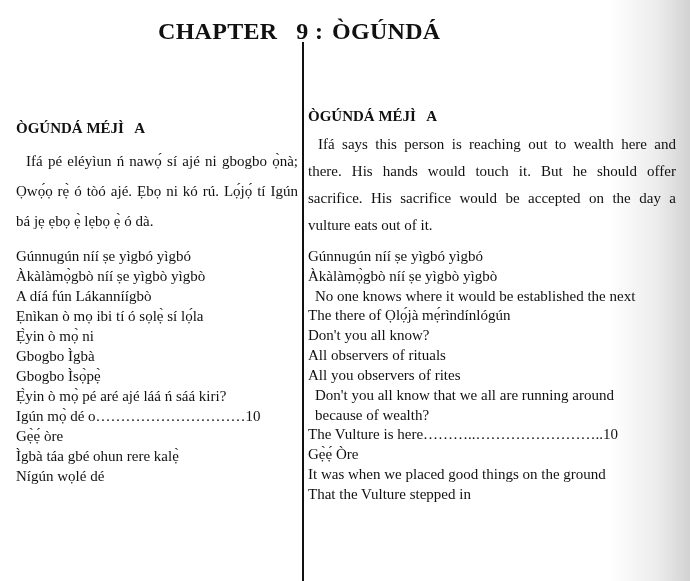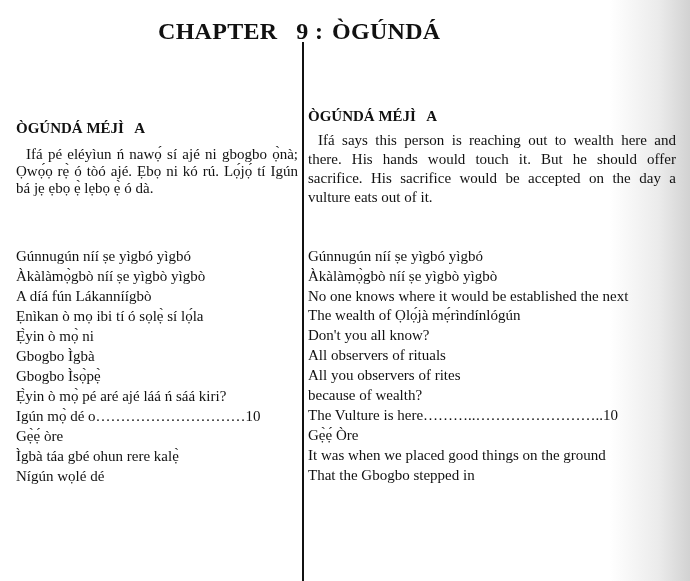--- a/index.html
+++ b/index.html
@@ -79,20 +79,21 @@
   }
   .verse-line {
     white-space: nowrap;
     height: 20px;
   }
   .verse-line.wrap {
     white-space: normal;
     height: auto;
     text-align: justify;
     text-align-last: left;
+    margin-left: 7px;
   }
   .verse-line .cont {
     display: block;
     padding-left: 60px;
   }
   .verse-line .cont-right {
     display: block;
     text-align: left;
     padding-right: 40px;
     font-family: Liberation Serif, serif;
@@ -106,54 +107,55 @@
 <div class="chapter-title">
   <span class="left-part">CHAPTER   9 :</span>
   <span class="right-part">ÒGÚNDÁ</span>
 </div>
 
 <div class="divider"></div>
 
 <div class="col col-left" style="top:118px;">
   <div class="heading">ÒGÚNDÁ MÉJÌ   A</div>
 </div>
-<div class="col col-left" style="top:146px; line-height:17px;">
+<div class="col col-left" style="top:146px; line-height:30px;">
   <div class="para">Ifá pé eléyìun ń nawọ́ sí ajé ni gbogbo ọ̀nà; Ọwọ́ọ rẹ̀ ó tòó ajé. Ẹbọ ni kó rú. Lọ́jọ́ tí Igún bá jẹ ẹbọ ẹ̀ lẹbọ ẹ̀ ó dà.</div>
 </div>
 <div class="col col-left" style="top:246px; line-height:20.3px;">
   <div class="verse-line">Gúnnugún níí ṣe yìgbó yìgbó</div>
   <div class="verse-line">Àkàlàmọ̀gbò níí ṣe yìgbò yìgbò</div>
   <div class="verse-line">A díá fún Lákanníígbò</div>
   <div class="verse-line">Ẹnìkan ò mọ ibi tí ó sọlẹ̀ sí lọ́la</div>
   <div class="verse-line">Ẹ̀yin ò mọ̀ ni</div>
   <div class="verse-line">Gbogbo Ìgbà</div>
   <div class="verse-line">Gbogbo Ìsọ̀pẹ̀</div>
   <div class="verse-line">Ẹ̀yin ò mọ̀ pé aré ajé láá ń sáá kiri?</div>
   <div class="verse-line">Igún mọ̀ dé o…………………………10</div>
   <div class="verse-line">Gẹ̀ẹ́ òre</div>
   <div class="verse-line">Ìgbà táa gbé ohun rere kalẹ̀</div>
   <div class="verse-line">Nígún wọlé dé</div>
 </div>
 
 <div class="col col-right" style="top:106px;">
   <div class="heading">ÒGÚNDÁ MÉJÌ   A</div>
 </div>
-<div class="col col-right" style="top:131px; line-height:19px;">
+<div class="col col-right" style="top:131px; line-height:27px;">
   <div class="para">Ifá says this person is reaching out to wealth here and there. His hands would touch it. But he should offer sacrifice. His sacrifice would be accepted on the day a vulture eats out of it.</div>
 </div>
 <div class="col col-right" style="top:247px; line-height:19.4px;">
   <div class="verse-line">Gúnnugún níí ṣe yìgbó yìgbó</div>
   <div class="verse-line">Àkàlàmọ̀gbò níí ṣe yìgbò yìgbò</div>
   <div class="verse-line wrap">
     <span>No one knows where it would be established the next</span>
   </div>
-  <div class="verse-line">The wealth of Ọlọ́jà mẹ́rìndínlógún</div>
+  <div class="verse-line">The there of Ọlọ́jà mẹ́rìndínlógún</div>
   <div class="verse-line">Don't you all know?</div>
   <div class="verse-line">All observers of rituals</div>
   <div class="verse-line">All you observers of rites</div>
   <div class="verse-line wrap">
+    <span>Don't you all know that we all are running around</span>
     <span class="cont-right">because of wealth?</span>
   </div>
   <div class="verse-line">The Vulture is here………..……………………..10</div>
   <div class="verse-line">Gẹ̀ẹ́ Òre</div>
   <div class="verse-line">It was when we placed good things on the ground</div>
-  <div class="verse-line">That the Gbogbo stepped in</div>
+  <div class="verse-line">That the Vulture stepped in</div>
 </div>
 
 </body></html>

